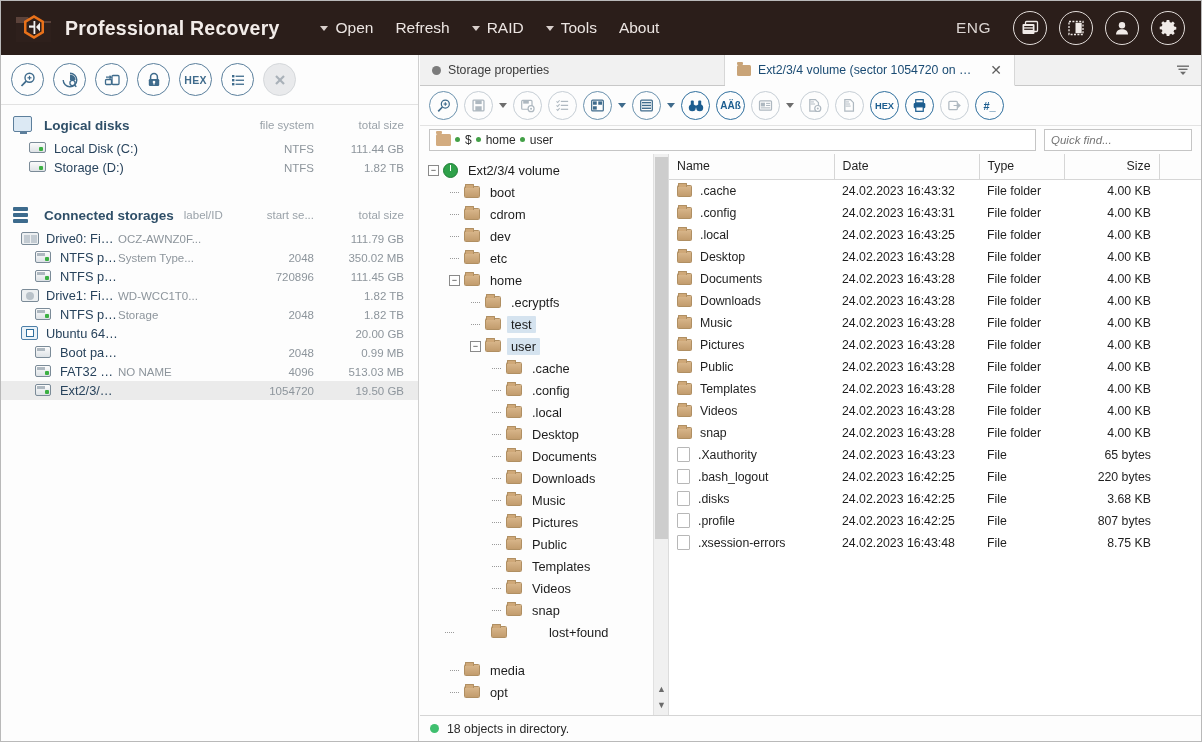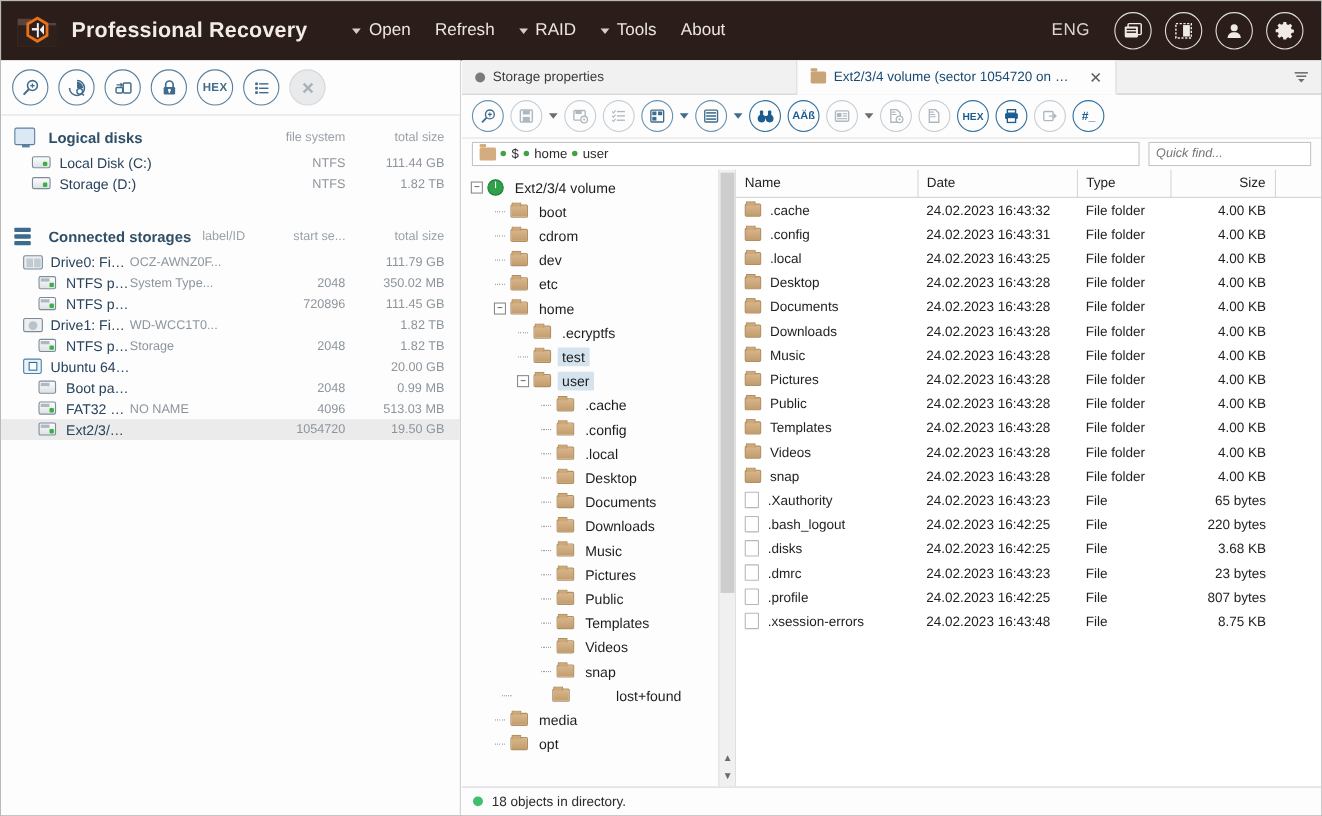--- a/index.html
+++ b/index.html
@@ -741,26 +741,26 @@
             <div class="tnode" style="padding-left: 71px;">
               <span class="dots"></span>
               <span class="tfold"></span>
               <span class="lbl">Videos</span>
             </div>
             <div class="tnode" style="padding-left: 71px;">
               <span class="dots"></span>
               <span class="tfold"></span>
               <span class="lbl">snap</span>
             </div>
-            <div class="tnode" style="padding-left: 35px; gap: 32px;">
+            <div class="tnode" style="padding-left: 24px; gap: 32px;">
               <span class="dots"></span>
               <span class="tfold"></span>
               <span class="lbl">lost+found</span>
             </div>
-            <div class="tnode" style="padding-left: 29px;">
+            <div class="tnode" style="padding-left: 29px; margin-top: 16px;">
               <span class="dots"></span>
               <span class="tfold"></span>
               <span class="lbl">media</span>
             </div>
             <div class="tnode" style="padding-left: 29px;">
               <span class="dots"></span>
               <span class="tfold"></span>
               <span class="lbl">opt</span>
             </div>
           </div>
@@ -967,32 +967,20 @@
                 </td>
                 <td>24.02.2023 16:42:25</td>
                 <td>File</td>
                 <td class="r">3.68 KB</td>
                 <td></td>
               </tr>
               <tr>
                 <td>
                   <span class="cellname">
                     <span class="ffile"></span>
-                    <span>.dmrc</span>
-                  </span>
-                </td>
-                <td>24.02.2023 16:43:23</td>
-                <td>File</td>
-                <td class="r">23 bytes</td>
-                <td></td>
-              </tr>
-              <tr>
-                <td>
-                  <span class="cellname">
-                    <span class="ffile"></span>
                     <span>.profile</span>
                   </span>
                 </td>
                 <td>24.02.2023 16:42:25</td>
                 <td>File</td>
                 <td class="r">807 bytes</td>
                 <td></td>
               </tr>
               <tr>
                 <td>

